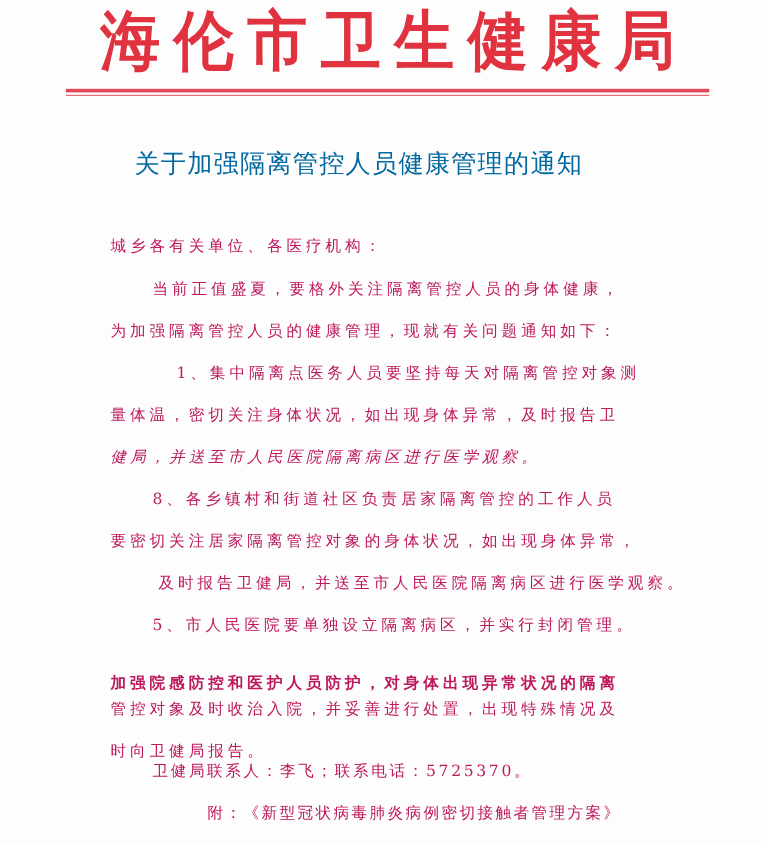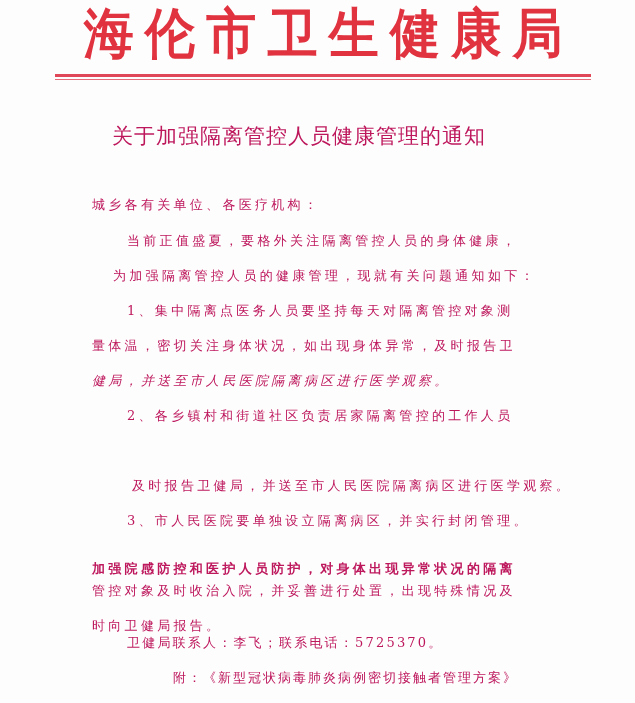--- a/index.html
+++ b/index.html
@@ -25,21 +25,21 @@
     position: absolute; left: 55px; top: 74px; width: 536px; height: 3px;
     background: #e0485a;
   }
   .rule-thin {
     position: absolute; left: 55px; top: 79px; width: 536px; height: 1px;
     background: #e66a78;
   }
   .title {
     position: absolute; left: 112px; top: 122px; width: 420px;
     font-family: "DejaVu Sans", "Liberation Sans", sans-serif;
-    font-size: 21px; font-weight: normal; color: #be185d;
+    font-size: 21px; font-weight: normal; color: #0369a1;
     letter-spacing: 1px; white-space: nowrap;
   }
   .line {
     position: absolute; left: 92px;
     font-size: 13px; color: #be185d; white-space: nowrap;
     letter-spacing: 3.3px;
   }
   .indent { left: 127px; }
 </style>
 </head>
@@ -58,29 +58,30 @@
     <span>局</span>
   </div>
   <div class="rule-thick"></div>
   <div class="rule-thin"></div>
 
   <div class="title">关于加强隔离管控人员健康管理的通知</div>
 
   <div class="line" style="top:196px;">城乡各有关单位、各医疗机构：</div>
 
   <div class="line indent" style="top:232px;text-align:center;">当前正值盛夏，要格外关注隔离管控人员的身体健康，</div>
-  <div class="line" style="top:267px;margin-left:21px;">为加强隔离管控人员的健康管理，现就有关问题通知如下：</div>
+  <div class="line" style="top:267px;">为加强隔离管控人员的健康管理，现就有关问题通知如下：</div>
 
-  <div class="line indent" style="top:302px;">1、集中隔离点医务人员要坚持每天对隔离管控对象测</div>
+  <div class="line indent" style="top:302px;margin-left:20px;">1、集中隔离点医务人员要坚持每天对隔离管控对象测</div>
   <div class="line" style="top:337px;">量体温，密切关注身体状况，如出现身体异常，及时报告卫</div>
   <div class="line" style="top:372px;font-style:italic;">健局，并送至市人民医院隔离病区进行医学观察。</div>
 
-  <div class="line indent" style="top:407px;">2、各乡镇村和街道社区负责居家隔离管控的工作人员</div>
+  <div class="line indent" style="top:407px;">8、各乡镇村和街道社区负责居家隔离管控的工作人员</div>
+  <div class="line" style="top:442px;">要密切关注居家隔离管控对象的身体状况，如出现身体异常，</div>
   <div class="line" style="top:477px;margin-left:40px;">及时报告卫健局，并送至市人民医院隔离病区进行医学观察。</div>
 
-  <div class="line indent" style="top:512px;">3、市人民医院要单独设立隔离病区，并实行封闭管理。</div>
+  <div class="line indent" style="top:512px;">5、市人民医院要单独设立隔离病区，并实行封闭管理。</div>
   <div class="line" style="top:560px;font-weight:bold;">加强院感防控和医护人员防护，对身体出现异常状况的隔离</div>
   <div class="line" style="top:582px;">管控对象及时收治入院，并妥善进行处置，出现特殊情况及</div>
   <div class="line" style="top:617px;">时向卫健局报告。</div>
 
   <div class="line" style="top:634px; left:127px; letter-spacing:2.2px;">卫健局联系人：李飞；联系电话：5725370。</div>
   <div class="line" style="top:669px; left:133px; letter-spacing:2px;margin-left:40px;">附：《新型冠状病毒肺炎病例密切接触者管理方案》</div>
 </div>
 
 </body></html>

